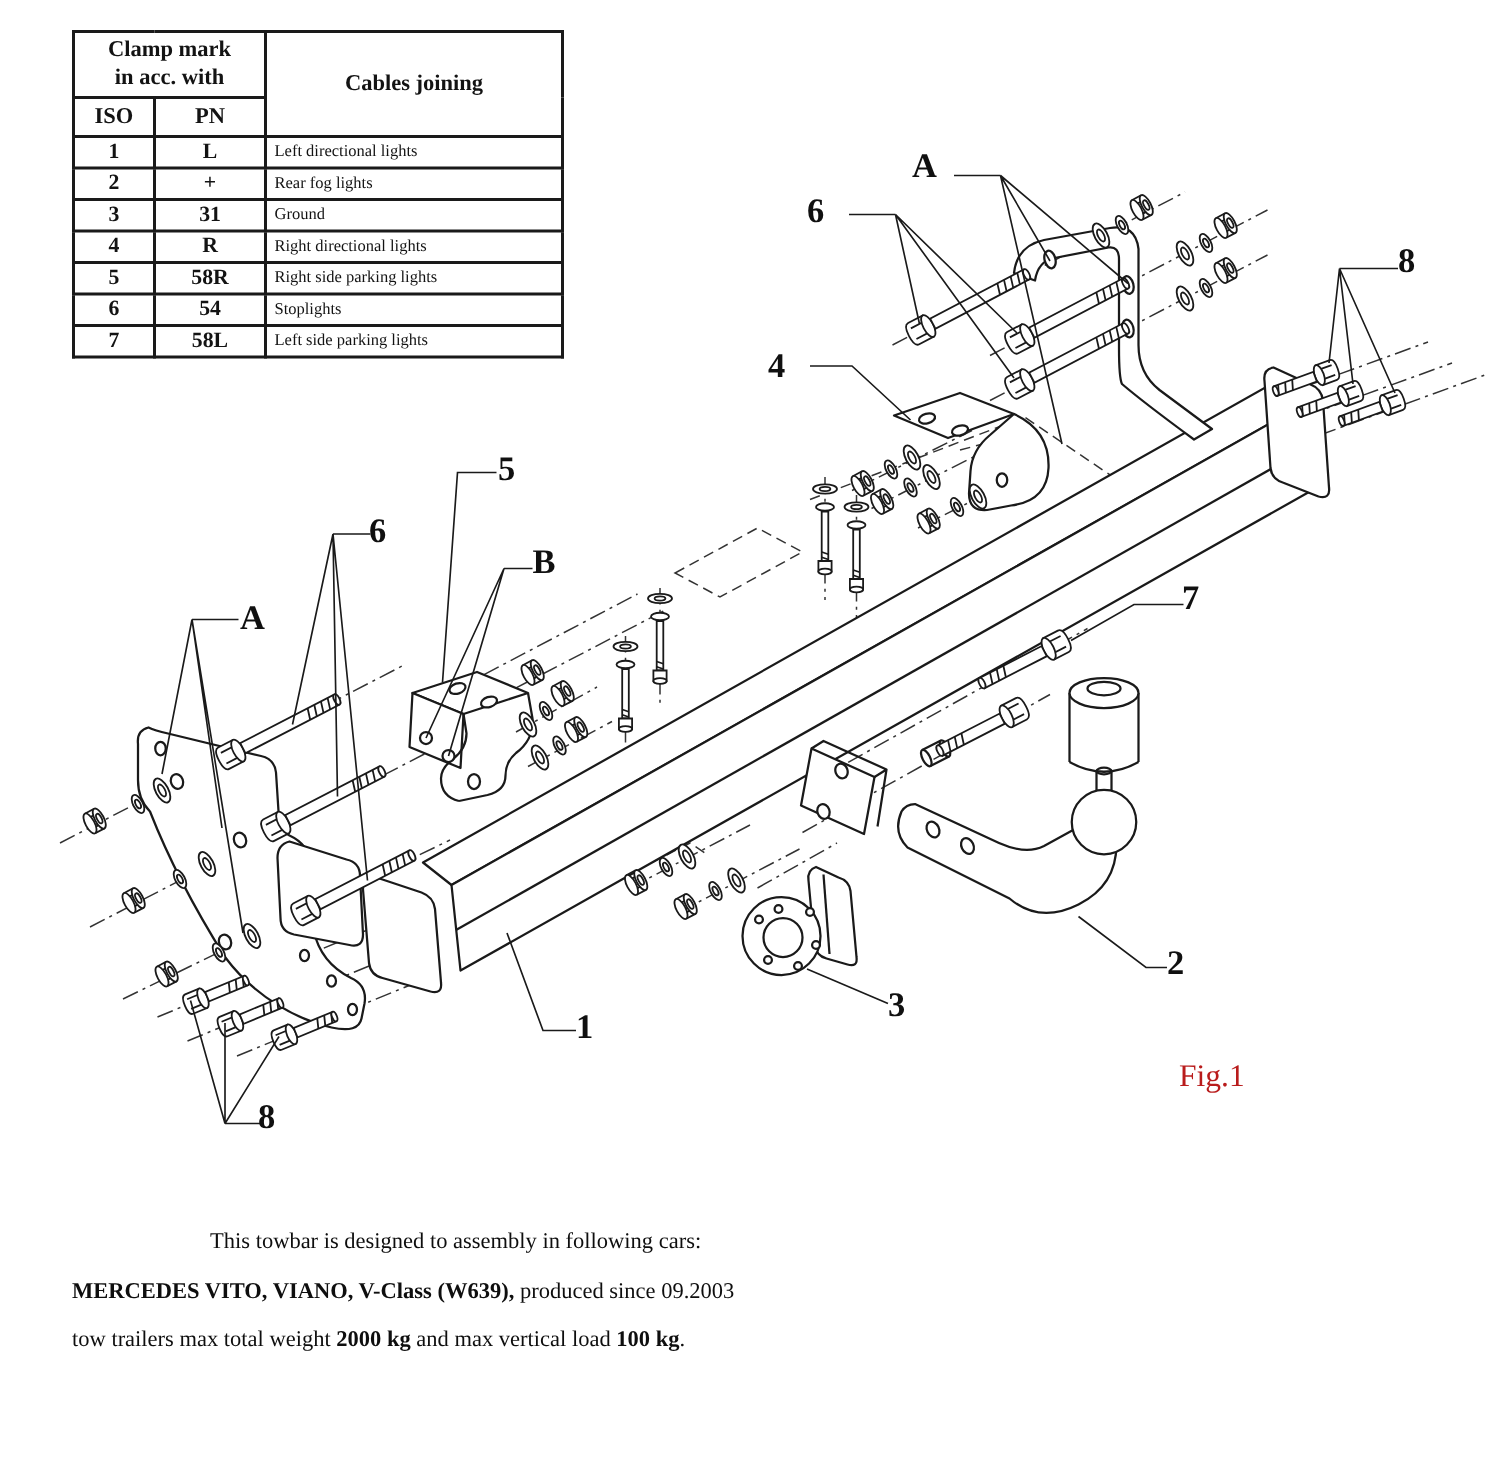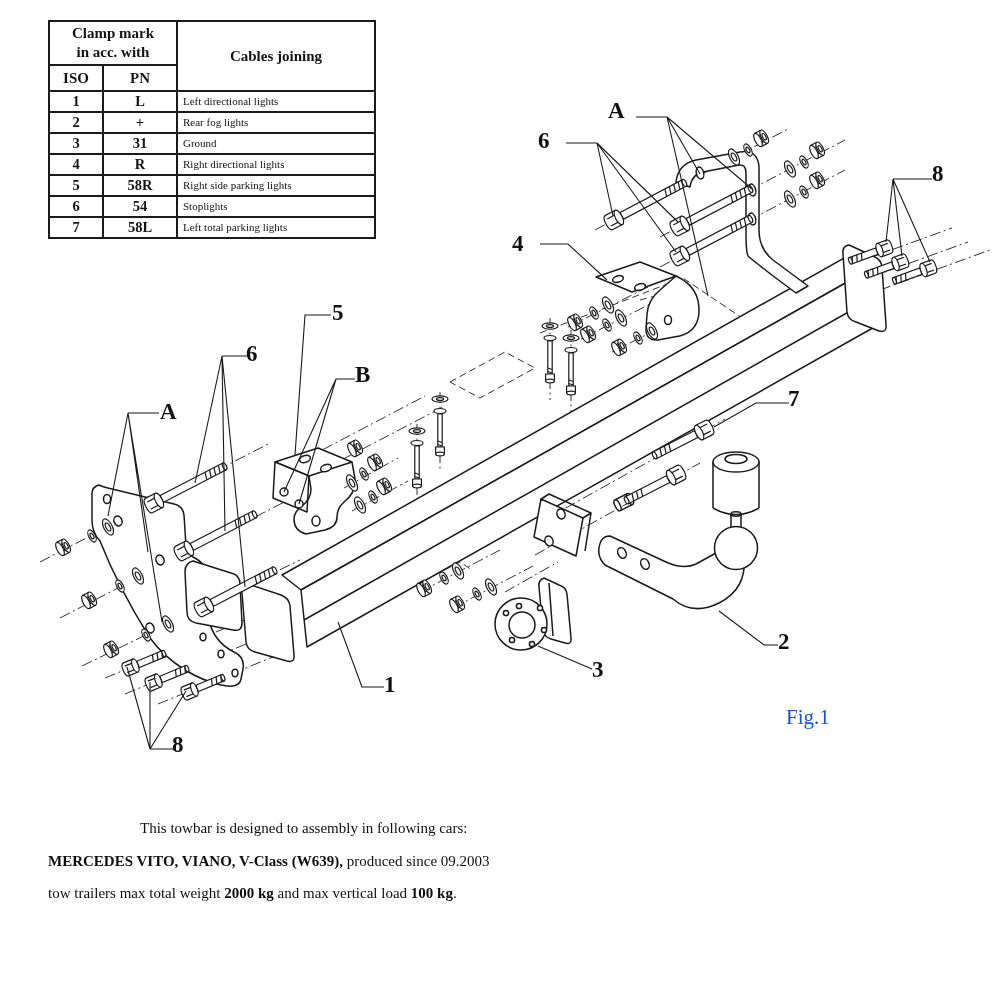--- a/index.html
+++ b/index.html
@@ -13,21 +13,21 @@
   table.wiring td.cable{text-align:left;font-size:11px;width:186px;}
   table.wiring td.c-iso{width:42px;font-weight:bold;}
   table.wiring td.c-pn{width:62px;font-weight:bold;}
   table.wiring tr.hrow1 td{height:42px;}
   table.wiring tr.hrow2 td{height:24px;}
   table.wiring tr.drow td{height:19px;}
   
   svg.diagram{position:absolute;left:0;top:0;z-index:1;}
   .callout{position:absolute;z-index:4;font-weight:bold;font-size:23px;color:#101010;
         font-family:"Liberation Serif",serif;}
-  .fig-caption{position:absolute;z-index:4;font-size:21px;color:#1d4ed8;}
+  .fig-caption{position:absolute;z-index:4;font-size:21px;color:#b91c1c;}
   
   .desc{position:absolute;left:48px;top:812px;width:912px;z-index:3;
         font-size:15px;line-height:32.5px;color:#0e0e0e;}
   .dline.indent{padding-left:92px;}
 </style>
 </head>
 <body>
 
 <div class="page">
 
@@ -67,21 +67,21 @@
           <td class="cable">Right side parking lights</td>
         </tr>
     <tr class="drow">
           <td class="c-iso">6</td>
           <td class="c-pn">54</td>
           <td class="cable">Stoplights</td>
         </tr>
     <tr class="drow">
           <td class="c-iso">7</td>
           <td class="c-pn">58L</td>
-          <td class="cable">Left total parking lights</td>
+          <td class="cable">Left side parking lights</td>
         </tr>
   </tbody>
     </table>
 
   <svg class="diagram" width="1000" height="790" viewBox="0 0 1000 790" xmlns="http://www.w3.org/2000/svg">
     <defs>
       <g id="washer">
           <ellipse rx="4.2" ry="8.8"></ellipse>
           <ellipse rx="2" ry="4.4"></ellipse>
         </g>

